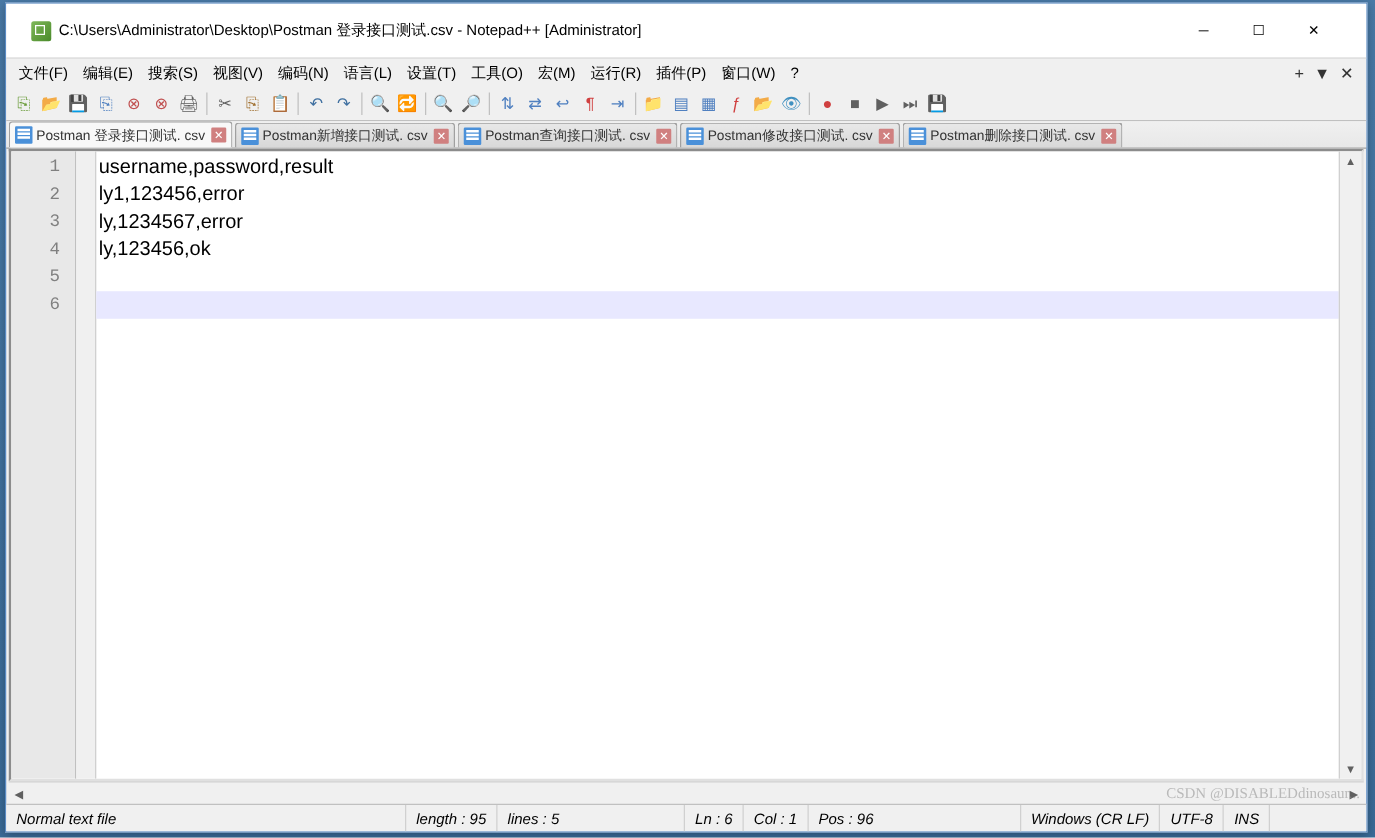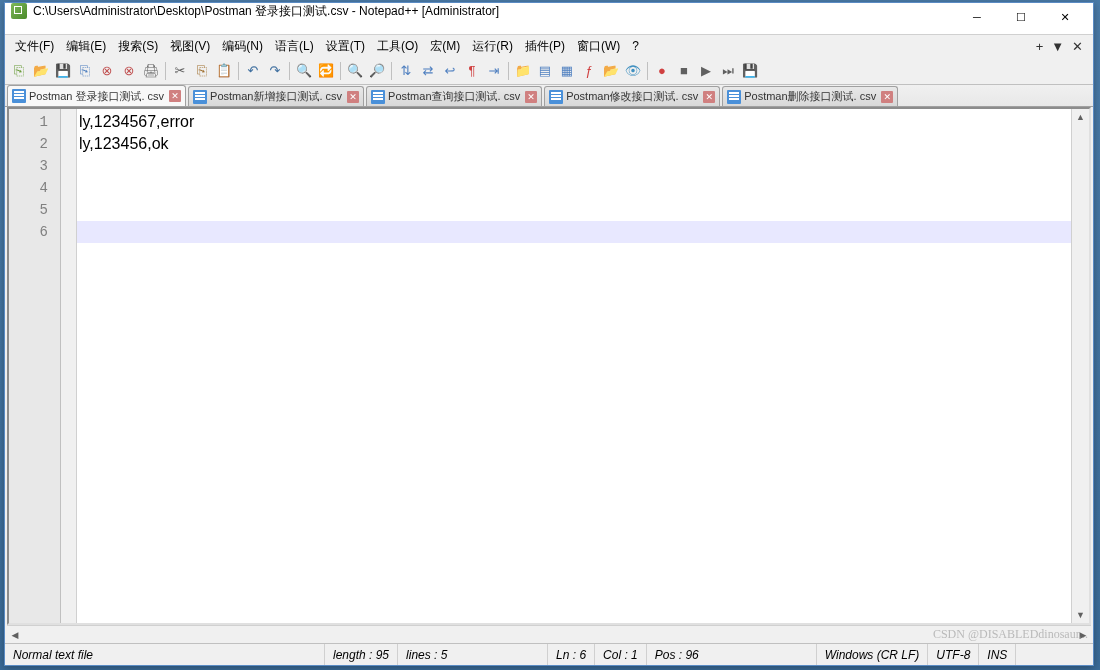--- a/index.html
+++ b/index.html
@@ -1,18 +1,18 @@
 <!DOCTYPE html>
 <html><head>
 <meta charset="utf-8">
 <style>
 * { margin: 0; padding: 0; box-sizing: border-box; font-family: "Microsoft YaHei", "Segoe UI", Tahoma, sans-serif; }
 body { width: 1100px; height: 670px; overflow: hidden; background: linear-gradient(to bottom, #4a7ba8 0%, #3a6b98 100%); position: relative; }
 .window { position: absolute; top: 2px; left: 4px; width: 1090px; height: 664px; background: #f0f0f0; border: 1px solid #5a8bc4; box-shadow: 0 2px 8px rgba(0,0,0,0.3); display: flex; flex-direction: column; }
-.titlebar { height: 32px; background: #fff; border-bottom: 1px solid #d0d0d0; display: flex; padding: 0 6px; }
+.titlebar { height: 44px; background: #fff; border-bottom: 1px solid #d0d0d0; display: flex; align-items: center; padding: 0 20px; }
 .titlebar .app-icon { width: 16px; height: 16px; margin-right: 6px; background: linear-gradient(135deg,#7fb85a,#4a8a2a); border-radius: 2px; position: relative; }
 .titlebar .app-icon::before { content: ""; position: absolute; top: 3px; left: 3px; width: 6px; height: 6px; border: 1px solid #fff; }
 .title-text { font-size: 12px; color: #000; flex: 1; }
 .window-controls { display: flex; gap: 0; }
 .window-controls div { width: 44px; height: 28px; display: flex; align-items: center; justify-content: center; cursor: pointer; font-size: 11px; }
 .menubar { height: 22px; background: #f0f0f0; display: flex; align-items: center; padding: 0 4px; font-size: 12px; gap: 0; }
 .menubar .menu-item { padding: 2px 6px; cursor: pointer; }
 .menubar .spacer { flex: 1; }
 .menubar .right-icons { display: flex; gap: 8px; padding-right: 6px; font-size: 13px; color: #333; }
 .toolbar { height: 28px; background: #f0f0f0; border-bottom: 1px solid #c0c0c0; display: flex; align-items: center; padding: 2px 4px; gap: 2px; }
@@ -153,20 +153,22 @@
       <div class="line-num">1</div>
       <div class="line-num">2</div>
       <div class="line-num">3</div>
       <div class="line-num">4</div>
       <div class="line-num">5</div>
       <div class="line-num">6</div>
     </div>
     <div class="fold-margin"></div>
     <div class="text-area">
       <div class="current-line" style="top:112px"></div>
+      <div class="text-line"><span>username,password,result</span></div>
+      <div class="text-line"><span>ly1,123456,error</span></div>
       <div class="text-line"><span>ly,1234567,error</span></div>
       <div class="text-line"><span>ly,123456,ok</span></div>
       <div class="text-line"><span></span></div>
     </div>
     <div class="scrollbar-v">
       <div class="arrow" style="top:0">▲</div>
       <div class="arrow" style="bottom:0">▼</div>
     </div>
   </div>
 

